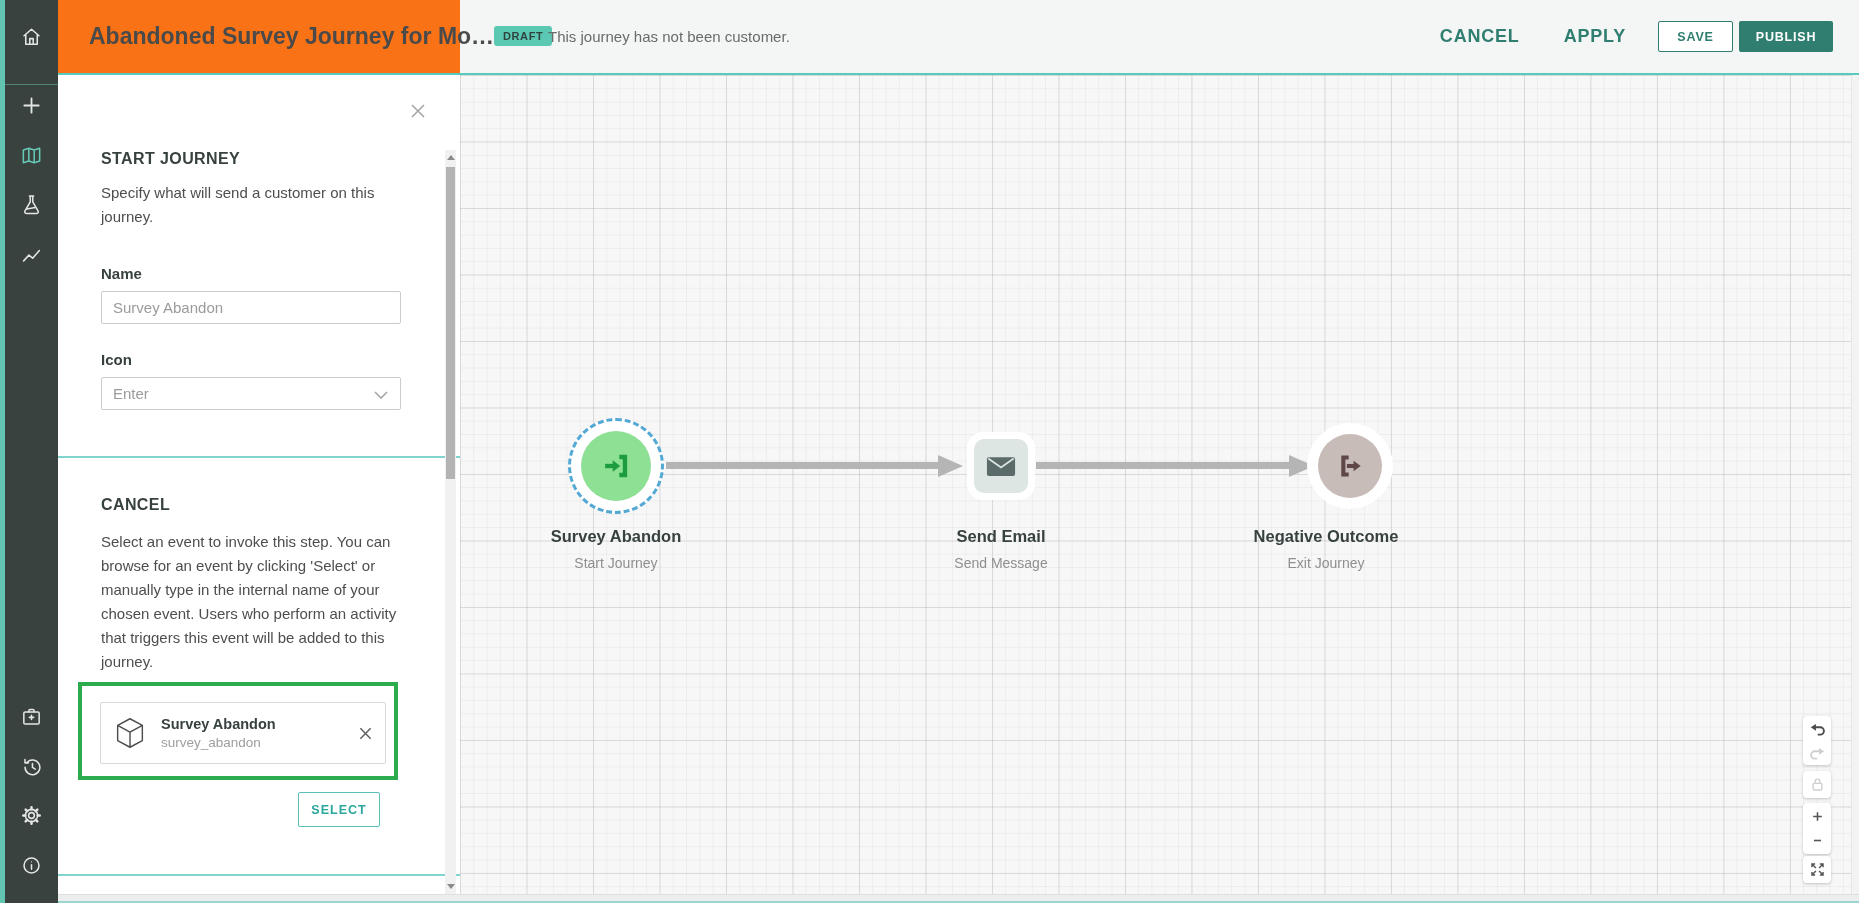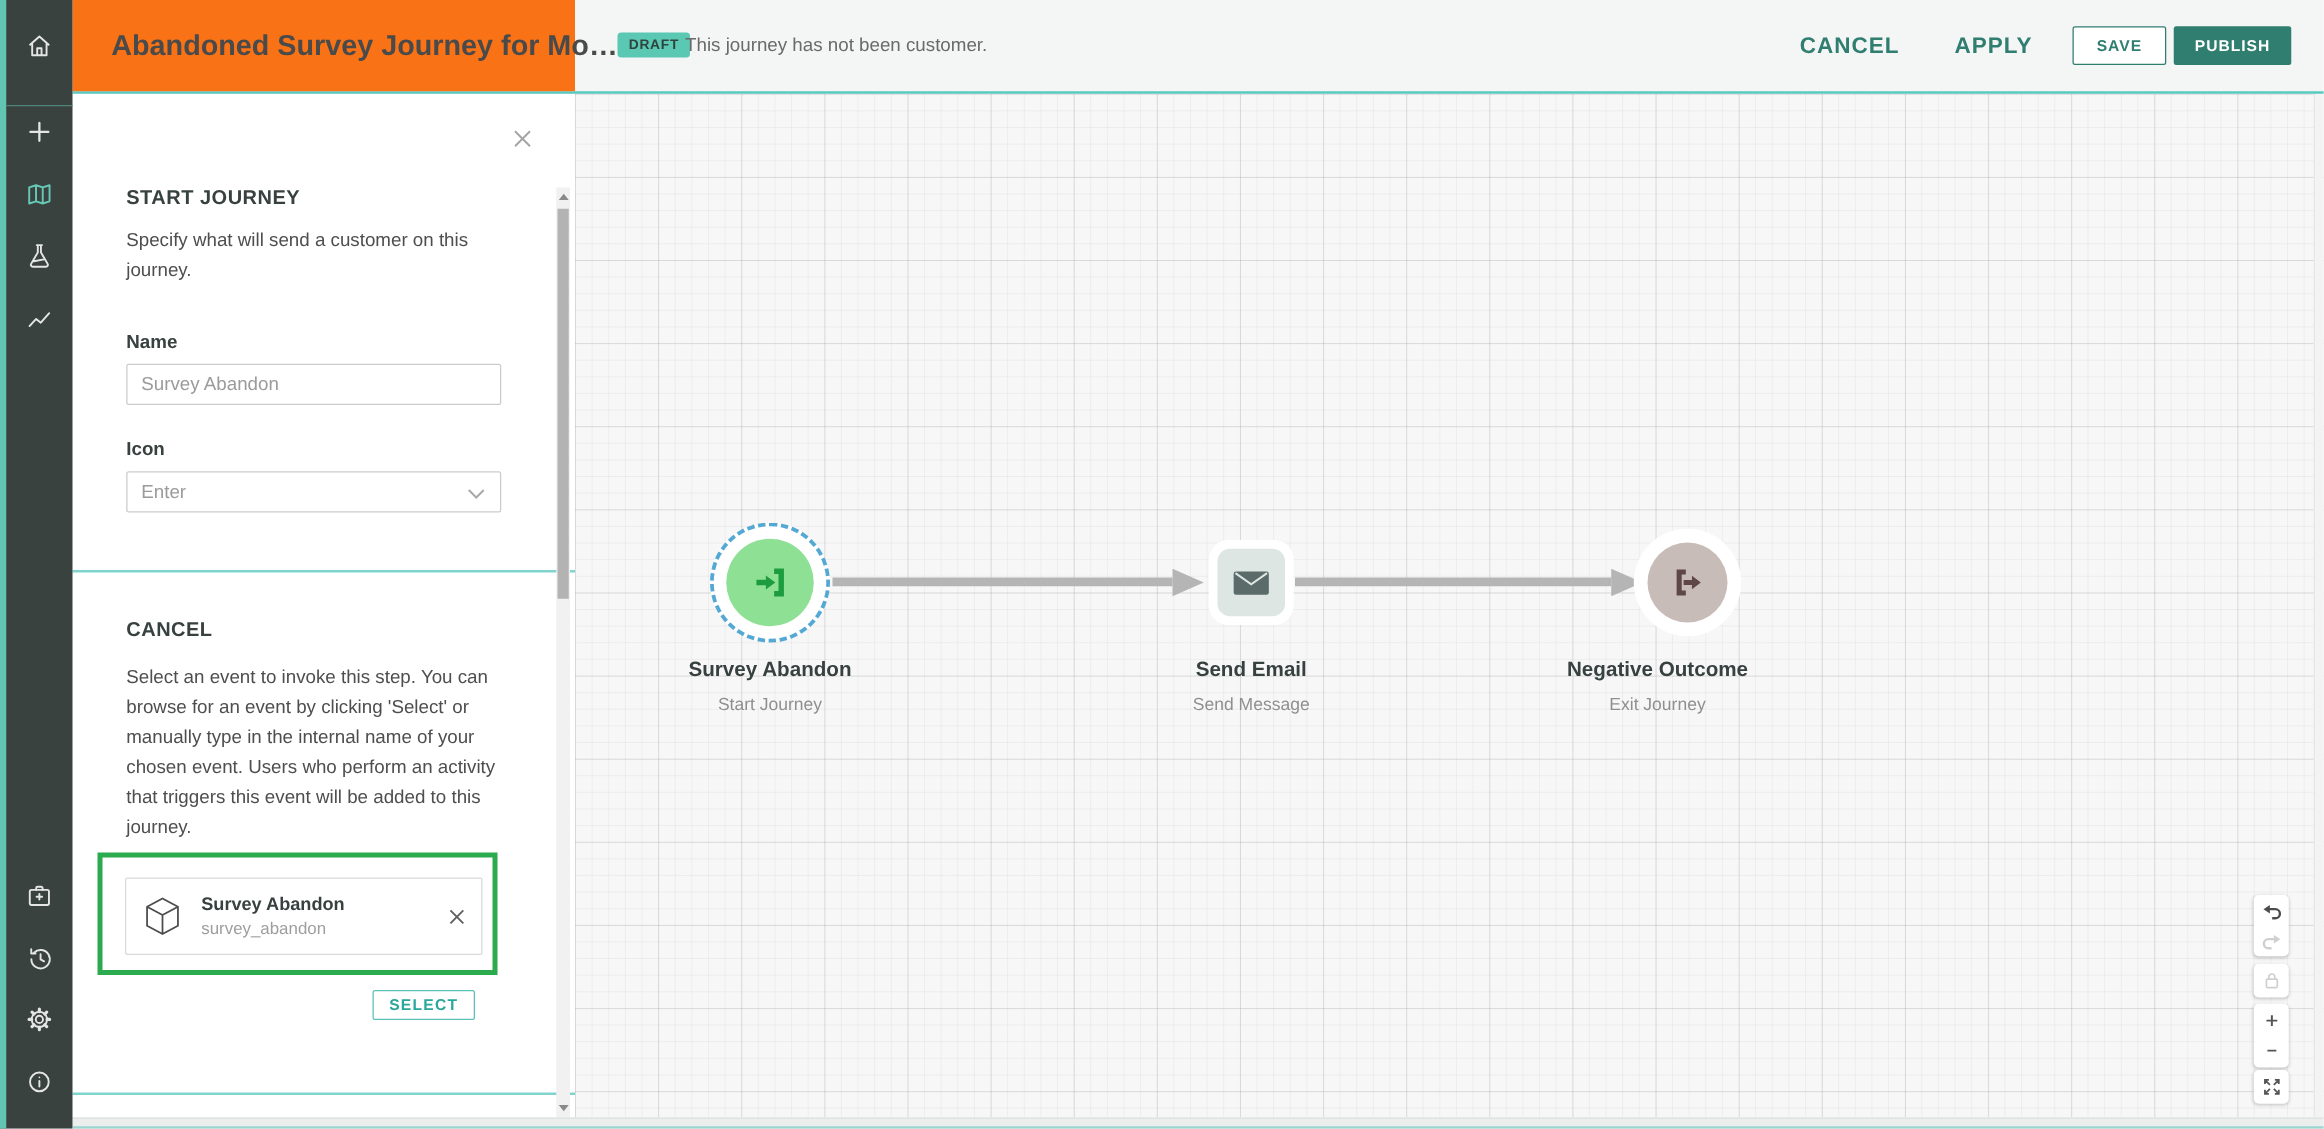--- a/index.html
+++ b/index.html
@@ -43,21 +43,21 @@
   .event-heading { margin-bottom:16px; }
   .event-box { margin:8px 0 0 -23px; width:320px; border:4px solid #2baa4e; background:#fff; padding:16px 8px 12px 18px; }
   .event-card { height:62px; border:1px solid #d9d9d9; border-radius:2px; display:flex; align-items:center; padding:0 12px 0 10px; }
   .event-cube { width:38px; height:38px; flex:0 0 auto; margin-right:12px; }
   .event-cube svg { width:38px; height:38px; stroke:#4d4d4d; fill:none; stroke-width:1.5; stroke-linejoin:round; }
   .event-title { font-size:14.5px; font-weight:bold; color:#37413f; }
   .event-internal { font-size:13.5px; color:#9e9e9e; margin-top:3px; }
   .event-remove { margin-left:auto; width:15px; height:15px; cursor:pointer; }
   .event-remove svg { width:15px; height:15px; stroke:#5f5f5f; stroke-width:1.6; }
   .select-btn-row { width:297px; margin-left:-23px; display:flex; justify-content:flex-end; }
-  .btn-select { margin-top:12px; margin-right:-5px; width:82px; height:24px; background:#fff; border:1px solid #5bc0b8; border-radius:2px; color:#2aa79c; font-family:"Liberation Sans",sans-serif; font-size:12.5px; font-weight:bold; letter-spacing:1px; cursor:pointer; }
+  .btn-select { margin-top:12px; margin-right:-5px; width:82px; height:35px; background:#fff; border:1px solid #5bc0b8; border-radius:2px; color:#2aa79c; font-family:"Liberation Sans",sans-serif; font-size:12.5px; font-weight:bold; letter-spacing:1px; cursor:pointer; }
   .panel-bottom-divider { position:absolute; left:0; top:799px; width:402px; border-top:2px solid #7fd4cd; }
   
   .panel-scrollbar { position:absolute; right:4px; top:75px; width:11px; height:744px; background:#f1f1f1; }
   .ps-thumb { position:absolute; left:1px; top:17px; width:9px; height:312px; background:#b3b3b3; }
   .ps-up { position:absolute; left:2px; top:5px; width:0; height:0; border-left:4px solid transparent; border-right:4px solid transparent; border-bottom:5px solid #8a8a8a; }
   .ps-down { position:absolute; left:2px; bottom:5px; width:0; height:0; border-left:4px solid transparent; border-right:4px solid transparent; border-top:5px solid #8a8a8a; }
 
   
   .canvas { position:absolute; left:460px; top:75px; width:1399px; height:819px;
     background-color:#f7f7f8;

